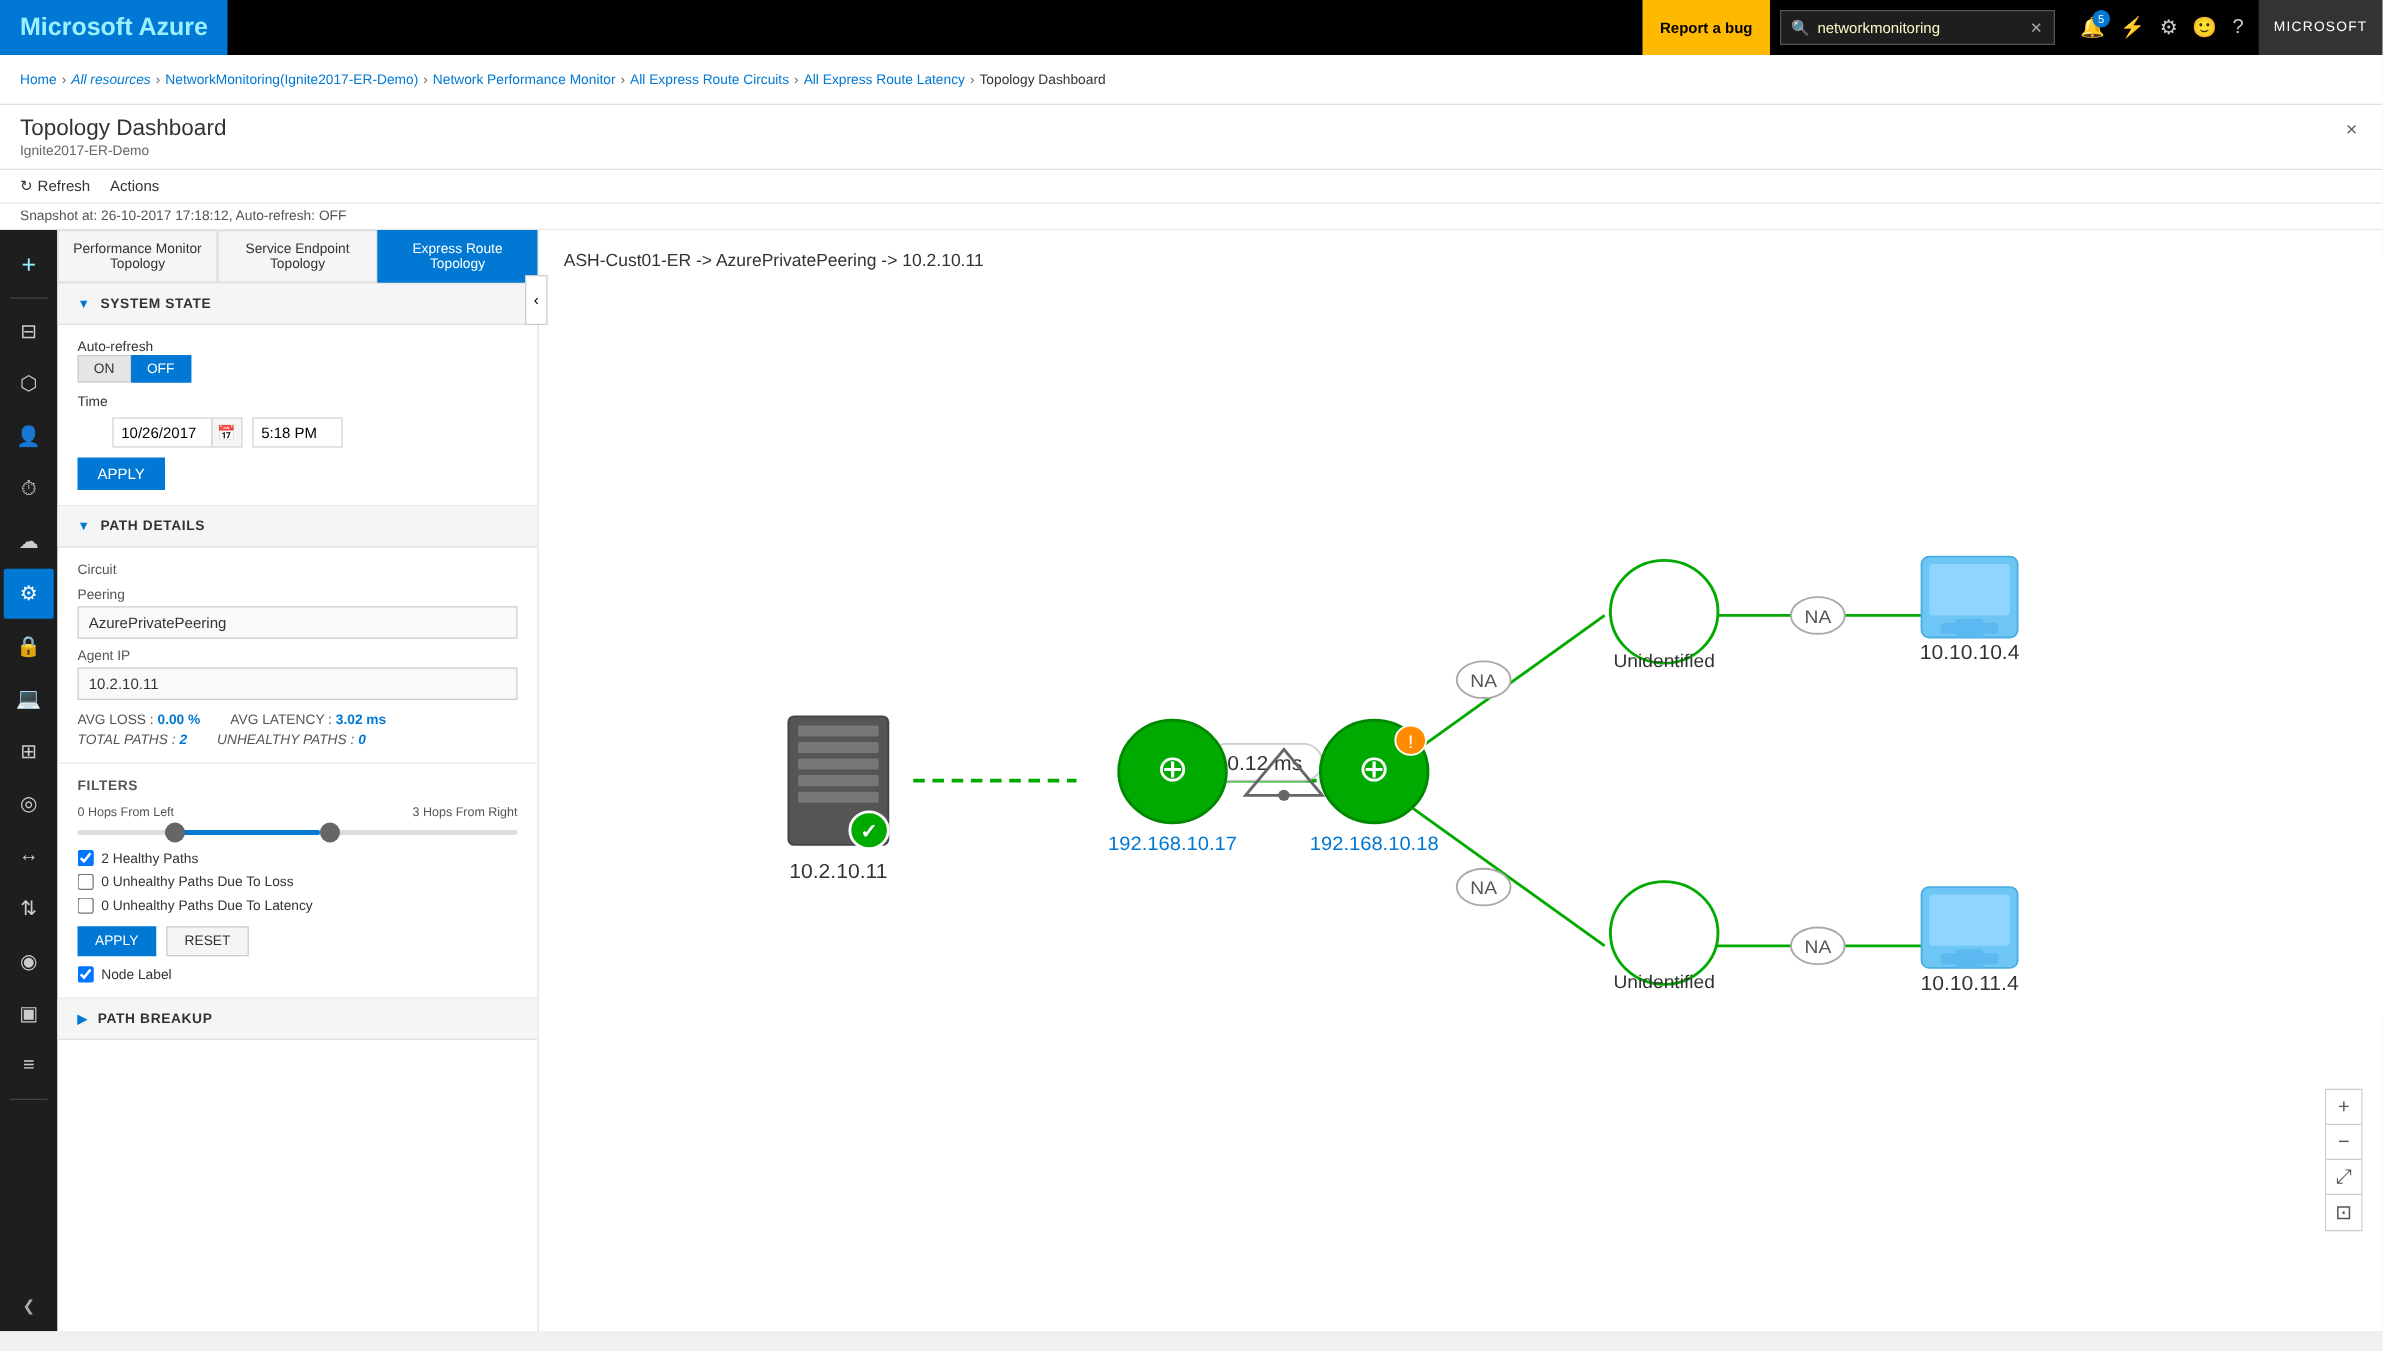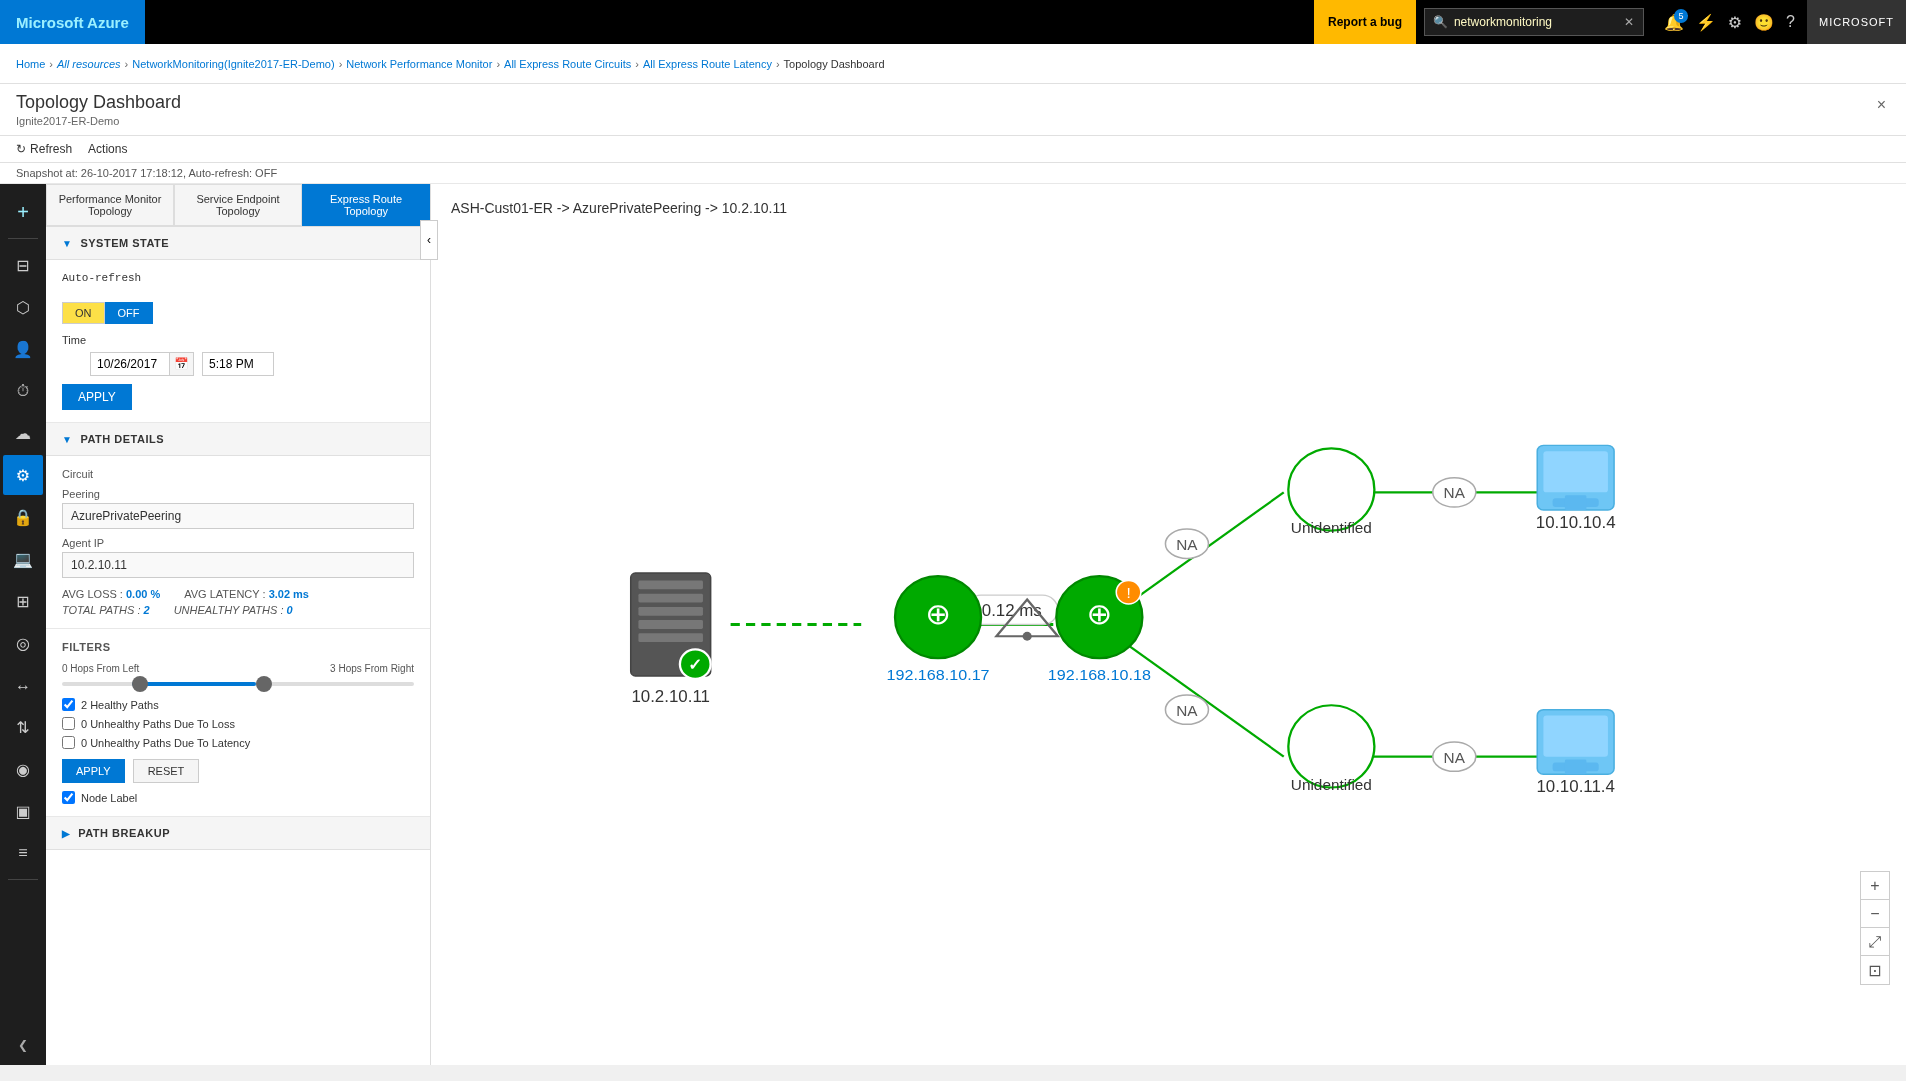--- a/index.html
+++ b/index.html
@@ -13,21 +13,21 @@
       background: #000;
       color: #fff;
       position: relative;
     }
     .top-bar-logo {
       background: #0078d4;
       padding: 0 16px;
       height: 100%;
       display: flex;
       align-items: center;
-      font-size: 15px;
+      font-size: 20px;
       font-weight: 600;
       color: #fff;
       white-space: nowrap;
     }
     .top-bar-logo span { color: #9bf0ff; }
     .report-bug-btn {
       background: #ffb900;
       color: #000;
       border: none;
       padding: 6px 14px;
@@ -212,28 +212,28 @@
       font-size: 11px;
       font-weight: 700;
       color: #333;
       text-transform: uppercase;
       letter-spacing: 0.5px;
     }
     .section-header .arrow { margin-right: 8px; font-size: 10px; color: #0078d4; }
     .section-body { padding: 12px 16px; border-bottom: 1px solid #e8e8e8; }
 
     
-    .auto-refresh-label { font-size: 11px; color: #333; margin-bottom: 18px; font-family: Liberation Mono, monospace; }
+    .auto-refresh-label { font-size: 11px; color: #333; margin-bottom: 0; }
     .toggle-group { display: flex; margin-bottom: 10px; }
     .toggle-btn {
       padding: 4px 12px;
       border: 1px solid #ccc;
       font-size: 11px;
       cursor: pointer;
-      background: #fde047;
+      background: #e5e5e5;
       color: #333;
     }
     .toggle-btn.active-off { background: #0078d4; color: #fff; border-color: #0078d4; }
 
     
     .time-label { font-size: 11px; color: #333; margin-bottom: 6px; }
     .time-row { display: flex; gap: 8px; margin-bottom: 8px; padding-left: 28px; }
     .date-input-wrap, .time-input-wrap {
       display: flex; align-items: center;
       border: 1px solid #ccc;

